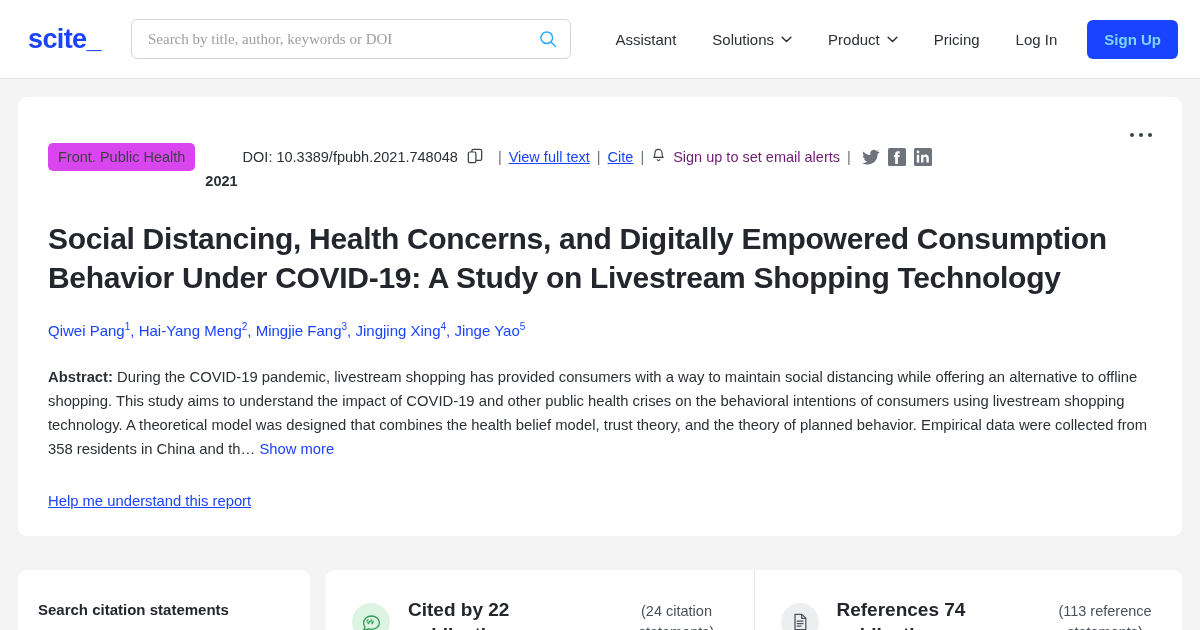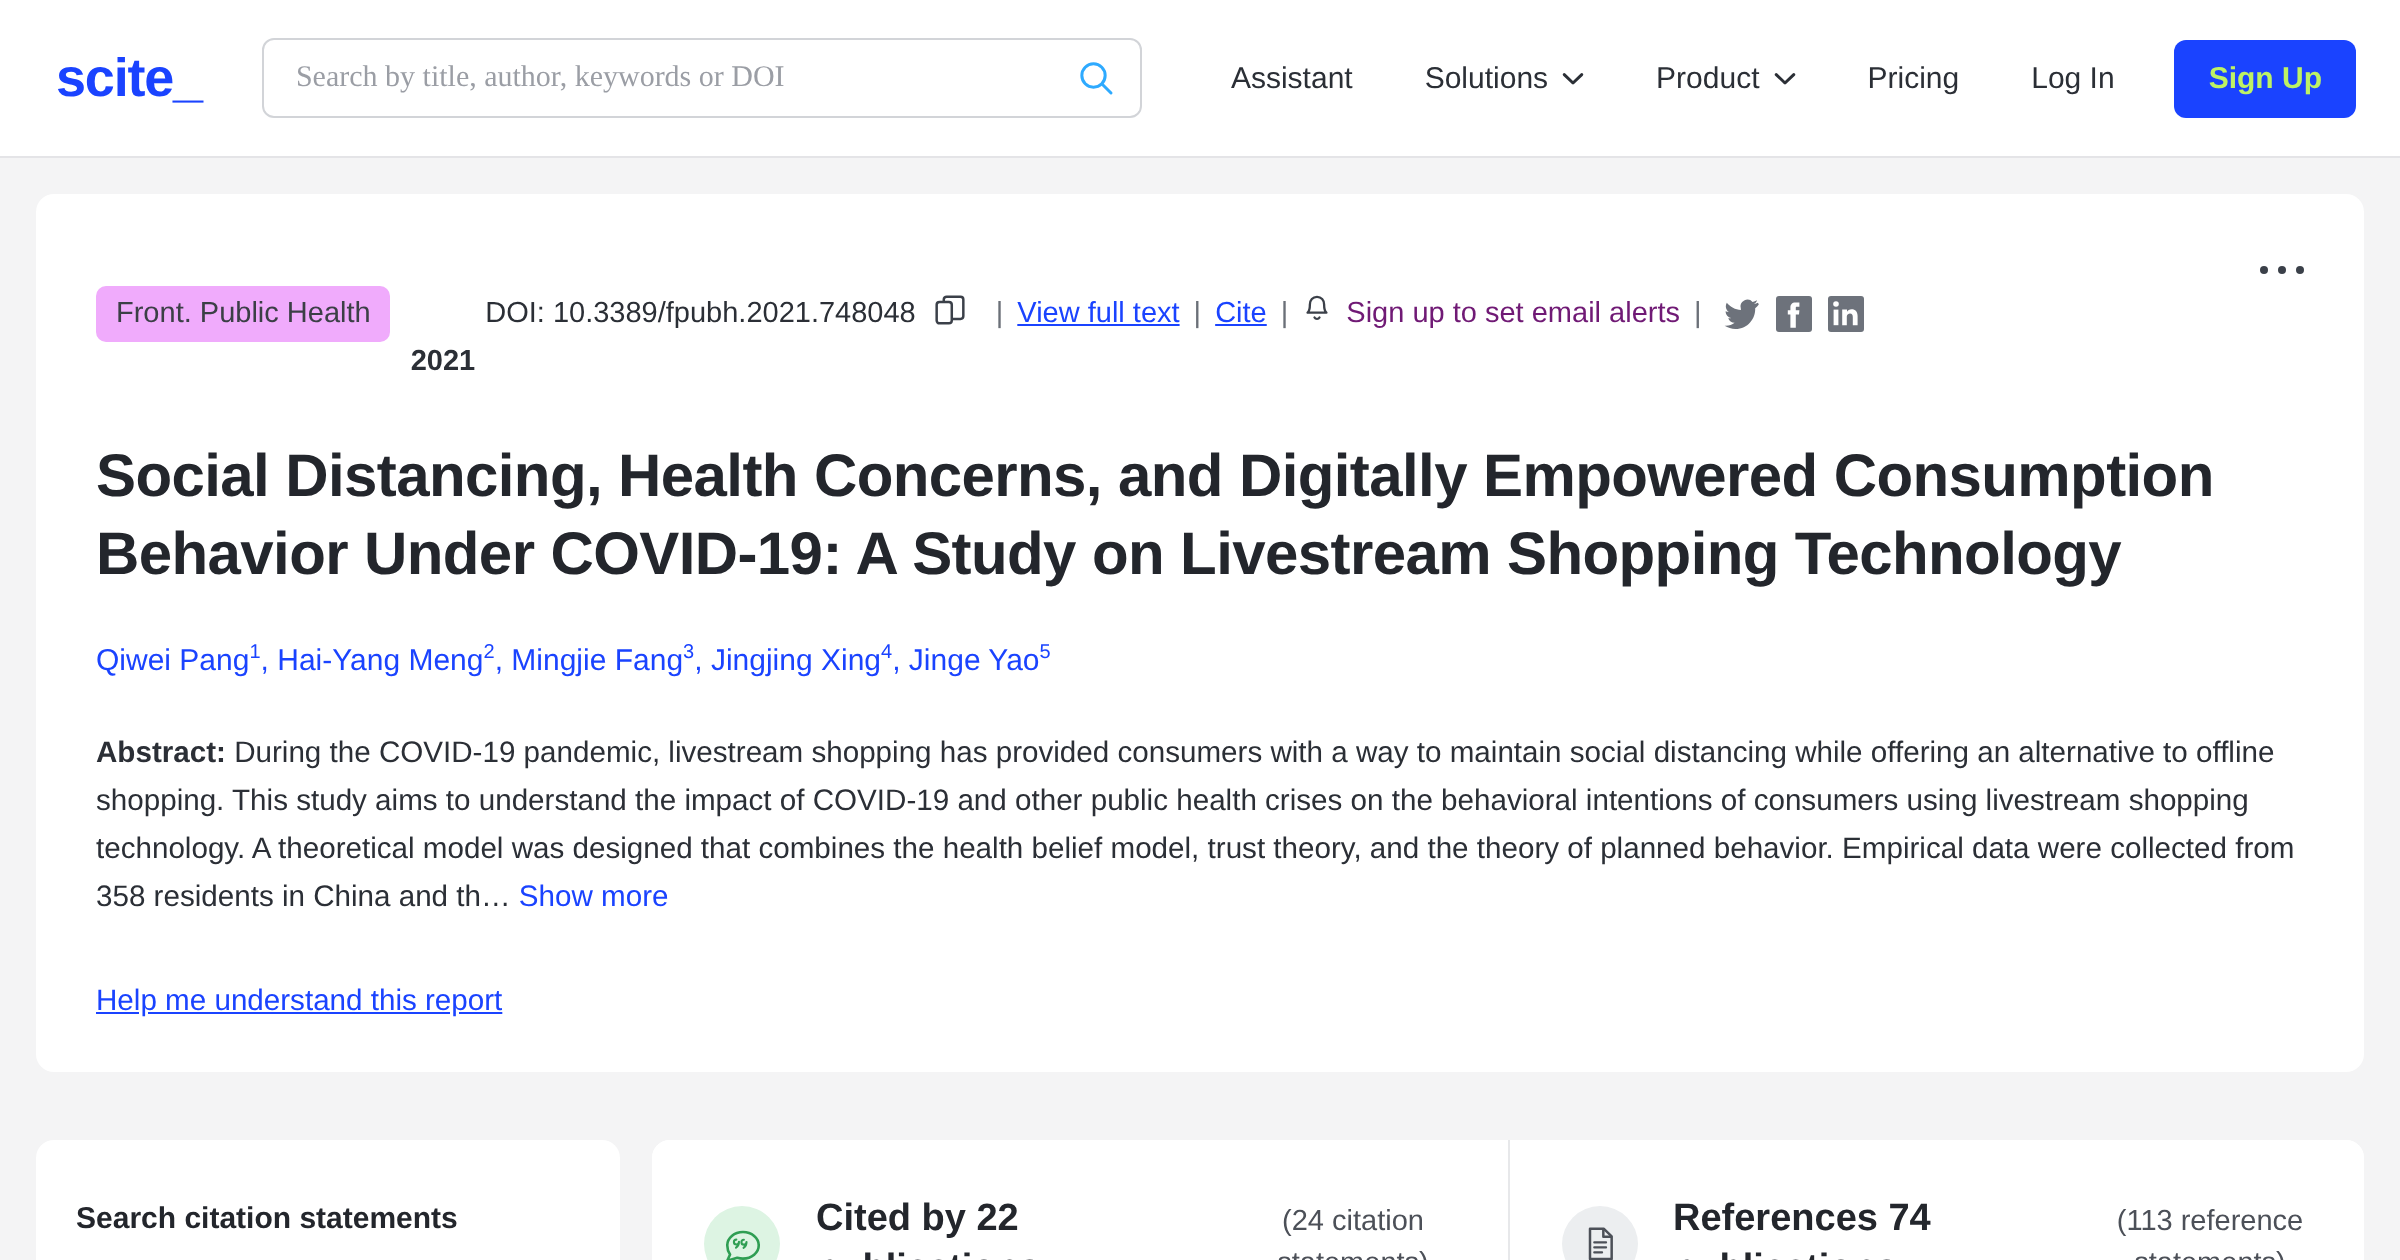--- a/index.html
+++ b/index.html
@@ -68,21 +68,21 @@
     padding: 8px 16px;
     white-space: nowrap;
     display: flex;
     align-items: center;
     gap: 7px;
     cursor: pointer;
   }
   .chev { display:inline-block; width:11px; height:7px; }
   .btn-signup {
     background: #1a43ff;
-    color: #bef264;
+    color: #7dd3fc;
     font-size: 15px;
     font-weight: 700;
     border: none;
     border-radius: 6px;
     padding: 11px 17px;
     margin-left: 10px;
     font-family: "Liberation Sans", sans-serif;
     cursor: pointer;
     white-space: nowrap;
     text-align: center;
@@ -100,21 +100,21 @@
   .meta {
     display: flex;
     align-items: center;
     font-size: 14.5px;
     color: #2b2f36;
     gap: 0px;
     flex-wrap: nowrap;
     white-space: nowrap;
   }
   .journal-badge {
-    background: #f0abfc;
+    background: #d946ef;
     border-radius: 5px;
     padding: 6px 10px;
     font-size: 14.5px;
     color: #3b3f46;
     margin-right: 10px;
   }
   .year { font-weight: 700; margin-right: 5px; margin-top: 48px; }
   .doi { color: #2b2f36; }
   .ico-copy { margin: 0 8px 0 9px; display:inline-block; vertical-align:-3px; }
   .sep { color: #6b7078; margin: 0 7px; }

